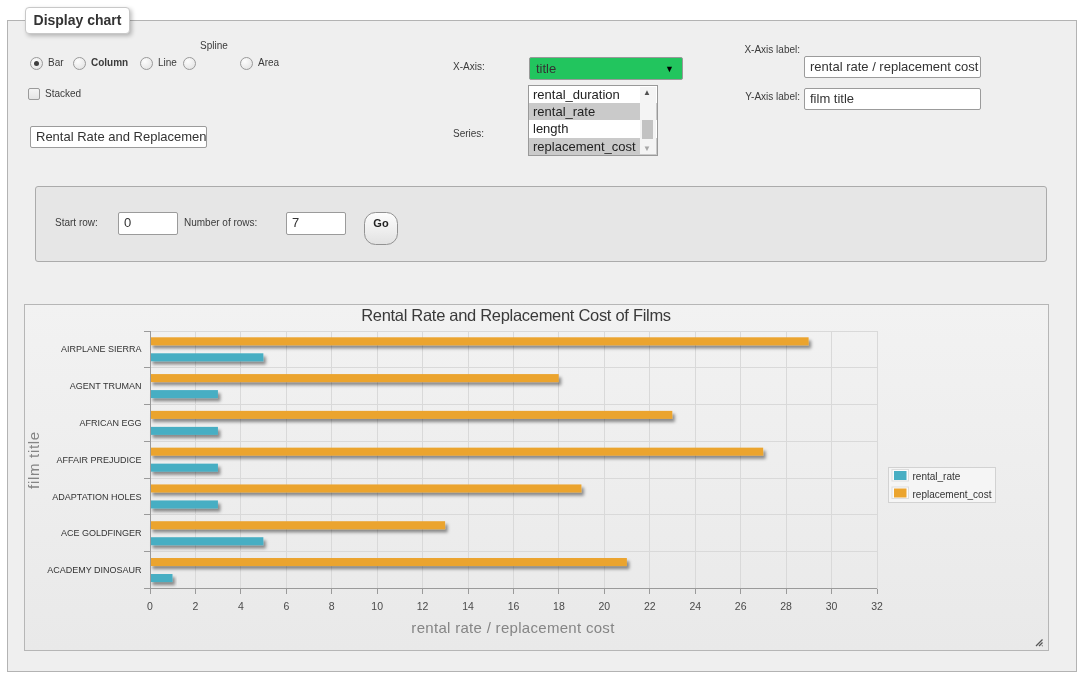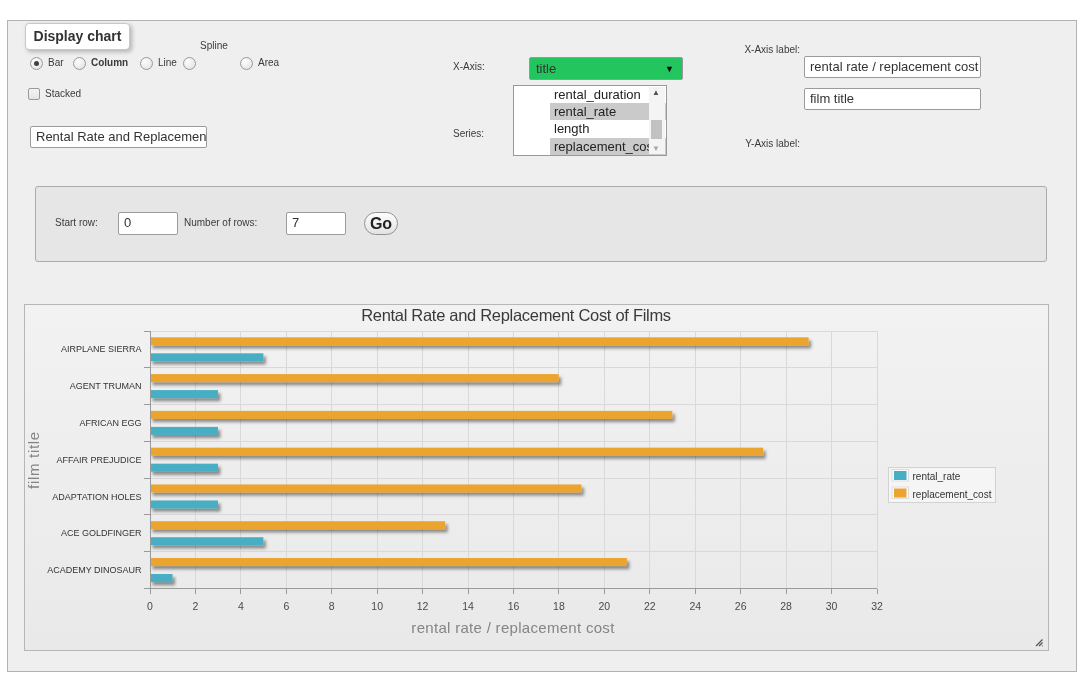--- a/index.html
+++ b/index.html
@@ -6,41 +6,41 @@
   body{width:1081px;height:681px;position:relative;font-family:"Liberation Sans",sans-serif;color:#333;}
   .abs{position:absolute;}
   .lbl{font-size:10px;color:#3b3b3b;}
   .inp{position:absolute;background:#fff;border:1px solid #9b9b9b;border-radius:2px;
        font-size:13px;color:#333;line-height:20px;padding:0 0 0 5px;white-space:nowrap;
        overflow:hidden;box-sizing:border-box;}
   #fs{position:absolute;left:7px;top:20px;width:1070px;height:652px;
       background:#efefef;border:1px solid #b3b3b3;box-sizing:border-box;}
   #leg{position:absolute;left:25px;top:7px;width:103px;height:25px;background:#fff;
        border:1px solid #c8c8c8;border-radius:4px;box-shadow:2px 2px 4px rgba(0,0,0,0.25);
-       font-size:14px;font-weight:bold;color:#333;text-align:center;line-height:25px;margin-top:16px;}
+       font-size:14px;font-weight:bold;color:#333;text-align:center;line-height:25px;}
   .radio{position:absolute;width:13px;height:13px;border-radius:50%;
          background:radial-gradient(circle at 35% 30%,#fdfdfd,#e8e8e8 70%,#d6d6d6);
          border:1px solid #9a9a9a;box-sizing:border-box;}
   .radio.sel::after{content:"";position:absolute;left:3px;top:3px;width:5px;height:5px;
          border-radius:50%;background:#3f3f3f;}
   #cb{position:absolute;left:28px;top:88px;width:12px;height:12px;border:1px solid #9a9a9a;
       border-radius:2px;background:linear-gradient(#f4f4f4,#e4e4e4);box-sizing:border-box;}
   #panel{position:absolute;left:35px;top:186px;width:1012px;height:76px;background:#e6e6e6;
          border:1px solid #ababab;border-radius:3px;box-sizing:border-box;}
-  #gobtn{position:absolute;left:364px;top:212px;width:34px;height:23px;border-radius:11.5px;
+  #gobtn{position:absolute;left:364px;top:212px;width:34px;height:33px;border-radius:11.5px;
          background:linear-gradient(#fdfdfd,#ededed 60%,#e2e2e2);border:1px solid #929292;
-         box-sizing:border-box;text-align:center;font-size:16px;font-weight:bold;color:#222;
+         box-sizing:border-box;text-align:center;font-size:11px;font-weight:bold;color:#222;
          line-height:21px;}
   #chartbox{position:absolute;left:24px;top:304px;width:1025px;height:347px;
             border:1px solid #b6b6b6;box-sizing:border-box;
             background:linear-gradient(#f2f2f2,#e9e9e9);}
   #xsel{position:absolute;left:529px;top:57px;width:154px;height:23px;background:#22c55e;
         border:1px solid #999;border-radius:2px;box-sizing:border-box;}
-  #series{position:absolute;left:513px;top:85px;width:154px;height:71px;background:#fff;
-        border:1px solid #999;box-sizing:border-box;overflow:hidden;padding-left:36px;}
+  #series{position:absolute;left:528px;top:85px;width:130px;height:71px;background:#fff;
+        border:1px solid #999;box-sizing:border-box;overflow:hidden;}
   .opt{height:17.2px;font-size:13px;line-height:17.2px;padding-left:4px;width:131px;color:#222;white-space:nowrap;}
   .opt.sel{background:#cacaca;}
   #sbar{position:absolute;right:1px;top:1px;width:16px;height:67px;background:#f4f4f4;}
 </style>
 </head>
 <body>
 <div id="fs"></div>
 <div id="leg">Display chart</div>
 
 <div class="radio sel" style="left:30px;top:57px;"></div>
@@ -73,21 +73,21 @@
   <div class="opt sel">replacement_cost</div>
   <div id="sbar">
     <div style="position:absolute;top:1px;left:3px;font-size:8px;color:#505050;">▲</div>
     <div style="position:absolute;top:33px;left:2px;width:11px;height:19px;background:#c2c2c2;"></div>
     <div style="position:absolute;bottom:1px;left:3px;font-size:8px;color:#a7a7a7;">▼</div>
   </div>
 </div>
 
 <span class="abs lbl" style="left:703px;top:44px;width:97px;text-align:right;">X-Axis label:</span>
 <div class="inp" style="left:804px;top:56px;width:177px;height:22px;">rental rate / replacement cost</div>
-<span class="abs lbl" style="left:703px;top:91px;width:97px;text-align:right;margin-top:47px;">Y-Axis label:</span>
+<span class="abs lbl" style="left:703px;top:91px;width:97px;text-align:right;">Y-Axis label:</span>
 <div class="inp" style="left:804px;top:88px;width:177px;height:22px;">film title</div>
 
 <div id="panel"></div>
 <span class="abs lbl" style="left:55px;top:217px;">Start row:</span>
 <div class="inp" style="left:118px;top:212px;width:60px;height:23px;">0</div>
 <span class="abs lbl" style="left:184px;top:217px;">Number of rows:</span>
 <div class="inp" style="left:286px;top:212px;width:60px;height:23px;">7</div>
 <div id="gobtn">Go</div>
 
 <div id="chartbox">

